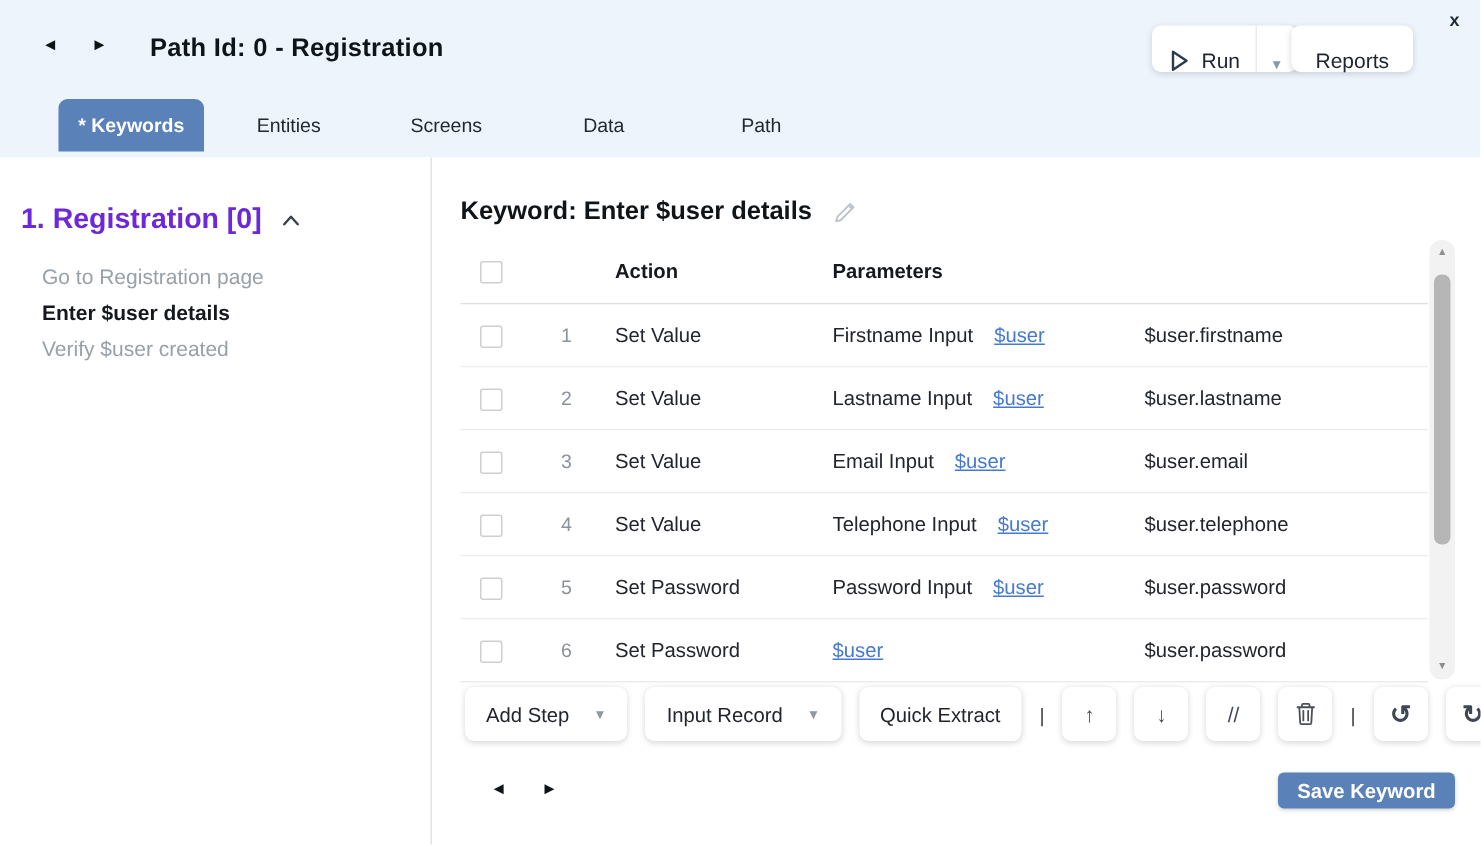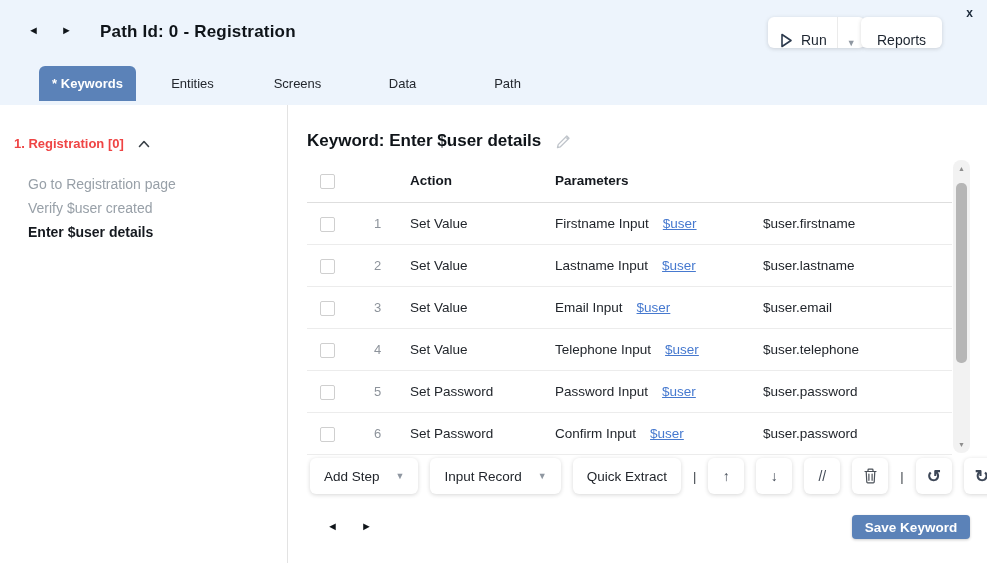--- a/index.html
+++ b/index.html
@@ -24,21 +24,21 @@
   .reports-btn{left:861px;padding:0 16px;}
 
   
   .tabs{position:absolute;left:16px;top:66px;display:flex;gap:8px;padding-left:23px;}
   .tab{width:97px;height:35px;line-height:35px;text-align:center;font-size:13px;color:#23272e;cursor:pointer;}
   .tab.active{background:#5b82b8;color:#fff;font-weight:700;border-radius:6px 6px 0 0;}
 
   
   .sidebar{position:absolute;left:0;top:105px;width:287px;height:458px;background:#fff;border-right:1px solid #e3e3e3;}
   .group-header{position:absolute;left:14px;top:31px;display:flex;align-items:center;gap:14px;cursor:pointer;}
-  .group-title{font-size:13px;font-weight:700;color:#ef4444;}
+  .group-title{font-size:19px;font-weight:700;color:#6d28d9;}
   .side-items{position:absolute;left:28px;top:67px;}
   .side-item{height:24px;line-height:24px;font-size:14px;color:#98a0a8;cursor:pointer;white-space:nowrap;}
   .side-item.selected{color:#15191f;font-weight:700;}
 
   
   .main{position:absolute;left:307px;top:105px;width:680px;height:458px;}
   .kw-row{position:absolute;left:0;top:26px;display:flex;align-items:center;gap:14px;}
   .kw-title{font-size:17px;font-weight:700;color:#0f1419;}
   .pencil{cursor:pointer;display:inline-flex;}
 
@@ -123,22 +123,22 @@
     <div class="group-header">
       <span class="group-title">1. Registration [0]</span>
       <span>
         <svg width="12" height="8" viewBox="0 0 12 8">
             <polyline points="1.5,6.5 6,1.5 10.5,6.5" fill="none" stroke="#3a4148" stroke-width="1.6" stroke-linecap="round" stroke-linejoin="round"></polyline>
           </svg>
       </span>
     </div>
     <div class="side-items">
       <div class="side-item">Go to Registration page</div>
+      <div class="side-item selected">Enter $user details</div>
       <div class="side-item">Verify $user created</div>
-      <div class="side-item selected">Enter $user details</div>
     </div>
   </div>
 
   <div class="main">
 
     <div class="kw-row">
       <span class="kw-title">Keyword: Enter $user details</span>
       <span class="pencil">
         <svg width="17" height="17" viewBox="0 0 17 17">
             <path d="M2.5 14.5 L3.2 11.6 L11.8 3 L14 5.2 L5.4 13.8 Z M10.8 4 L13 6.2" fill="none" stroke="#c0c5cb" stroke-width="1.3" stroke-linejoin="round"></path>
@@ -206,21 +206,20 @@
       <span class="param-link">$user</span>
     </span>
     <span class="cell c-val">$user.password</span>
   </div>
 
   <div class="trow">
     <span class="checkbox"></span>
     <span class="cell c-num">6</span>
     <span class="cell c-action">Set Password</span>
     <span class="cell c-params">
-      <span>Confirm Input</span>
       <span class="param-link">$user</span>
     </span>
     <span class="cell c-val">$user.password</span>
   </div>
 </div>
     </div>
 
     <div class="vscroll">
       <span class="arr up">▲</span>
       <span class="thumb"></span>

